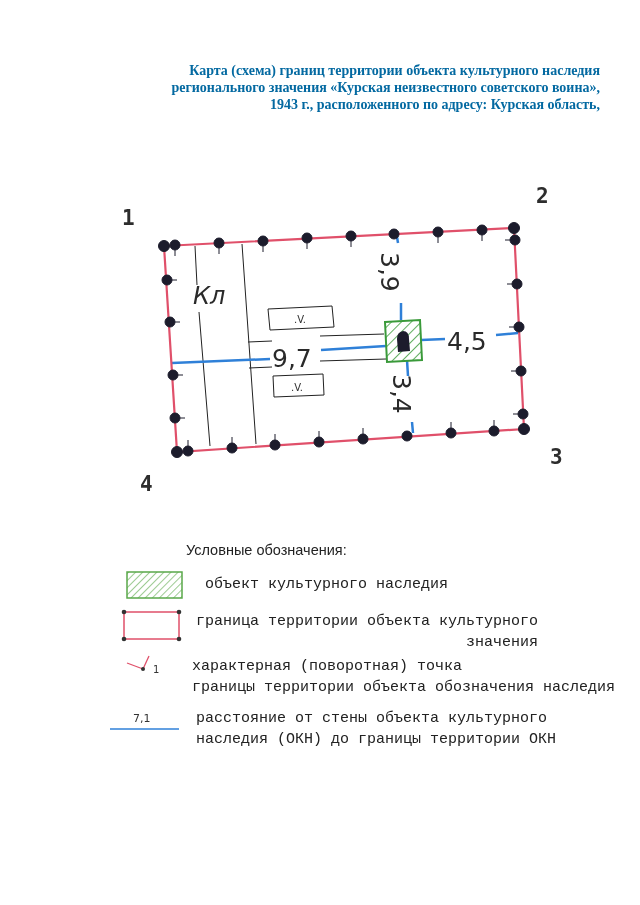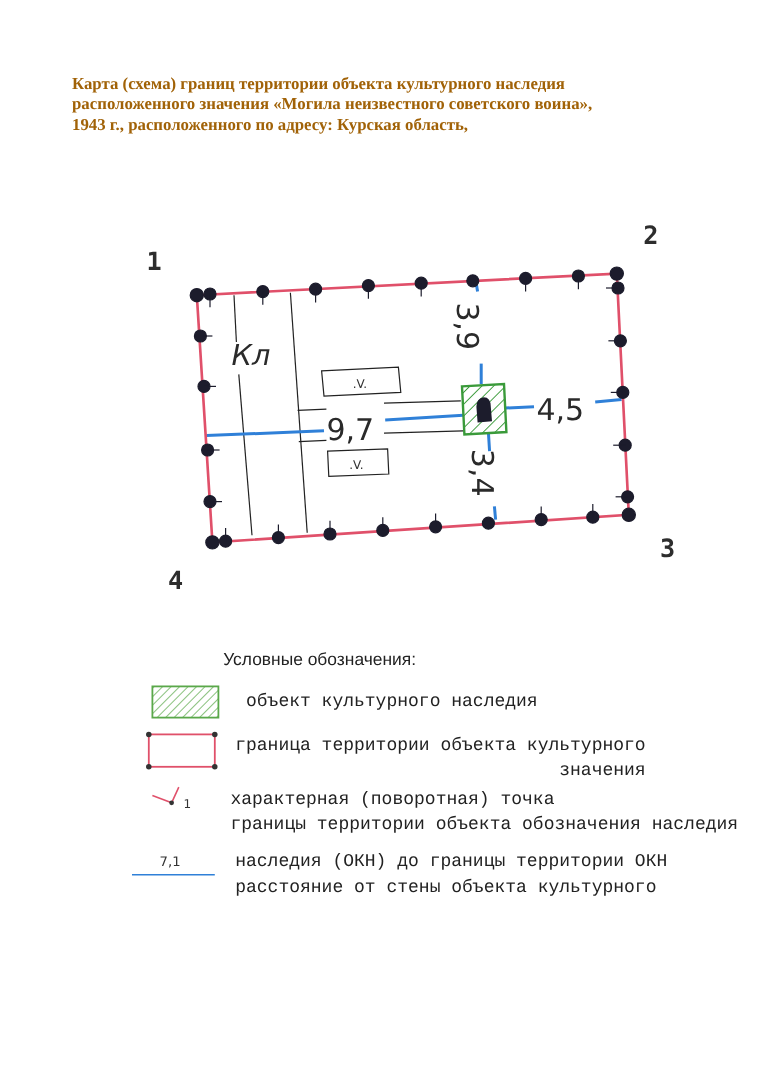--- a/index.html
+++ b/index.html
@@ -1,31 +1,31 @@
 <!DOCTYPE html>
 <html><head>
 <meta charset="utf-8">
 <style>
   html,body{margin:0;padding:0;background:#ffffff;}
   body{width:640px;height:905px;position:relative;overflow:hidden;}
-  .title{position:absolute;left:60px;top:62px;width:540px;text-align:left;
-    font-family:"Liberation Serif",serif;font-weight:bold;font-size:14px;line-height:17px;color:#a16207;}
+  .title{position:absolute;left:60px;top:62px;width:540px;text-align:right;
+    font-family:"Liberation Serif",serif;font-weight:bold;font-size:14px;line-height:17px;color:#0369a1;}
   .title div{white-space:nowrap;}
   svg.map{position:absolute;left:0;top:0;}
   .legend-title{position:absolute;left:186px;top:542px;font-family:Liberation Sans, sans-serif;
     font-size:14.5px;color:#222;}
   .legend-text{position:absolute;font-family:Liberation Mono, monospace;font-size:15px;
     color:#222;line-height:21px;white-space:nowrap;}
 </style>
 </head>
 <body>
 
 <div class="title">
   <div>Карта (схема) границ территории объекта культурного наследия</div>
-  <div>расположенного значения «Могила неизвестного советского воина»,</div>
+  <div>регионального значения «Курская неизвестного советского воина»,</div>
   <div>1943 г., расположенного по адресу: Курская область,</div>
 </div>
 
 <svg class="map" width="640" height="905" viewBox="0 0 640 905" xmlns="http://www.w3.org/2000/svg">
   <defs>
     <pattern id="hatch" patternUnits="userSpaceOnUse" width="7" height="7" patternTransform="rotate(45)">
       <line x1="0" y1="0" x2="0" y2="7" stroke="#3a9a3a" stroke-width="1.6"></line>
     </pattern>
     <pattern id="hatchL" patternUnits="userSpaceOnUse" width="5" height="5" patternTransform="rotate(45)">
       <line x1="0" y1="0" x2="0" y2="5" stroke="#5aa84a" stroke-width="1.2"></line>
@@ -170,15 +170,15 @@
 </div>
 <div class="legend-text" style="left:196px;top:611px;text-align:right;">
   <div>граница территории объекта культурного</div>
   <div>значения</div>
 </div>
 <div class="legend-text" style="left:192px;top:656px;">
   <div>характерная (поворотная) точка</div>
   <div>границы территории объекта обозначения наследия</div>
 </div>
 <div class="legend-text" style="left:196px;top:708px;">
+  <div>расстояние от стены объекта культурного</div>
   <div>наследия (ОКН) до границы территории ОКН</div>
-  <div>расстояние от стены объекта культурного</div>
 </div>
 
 </body></html>

